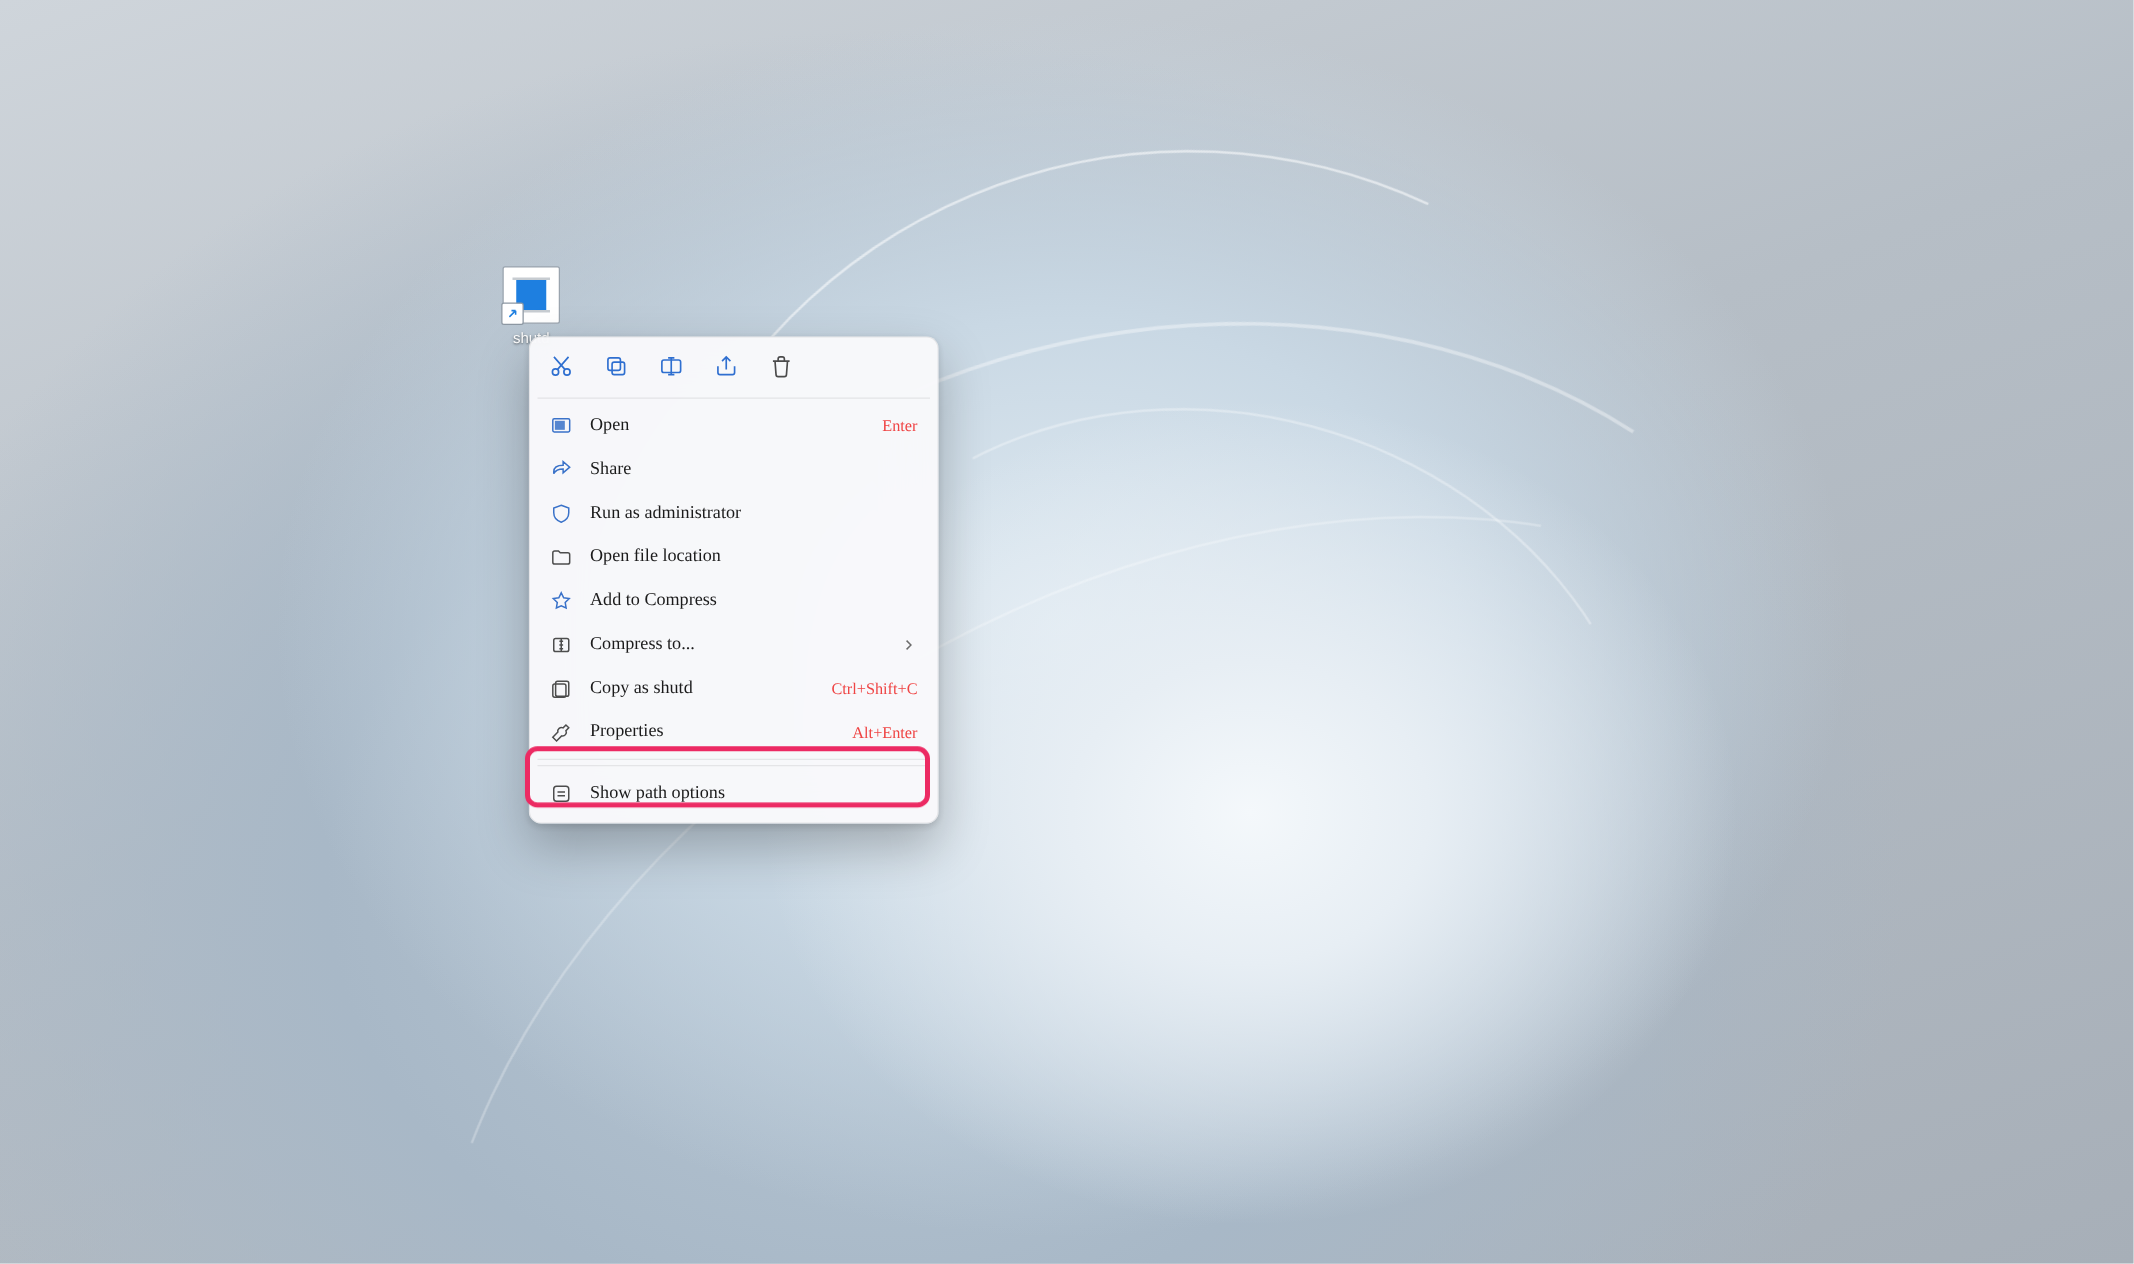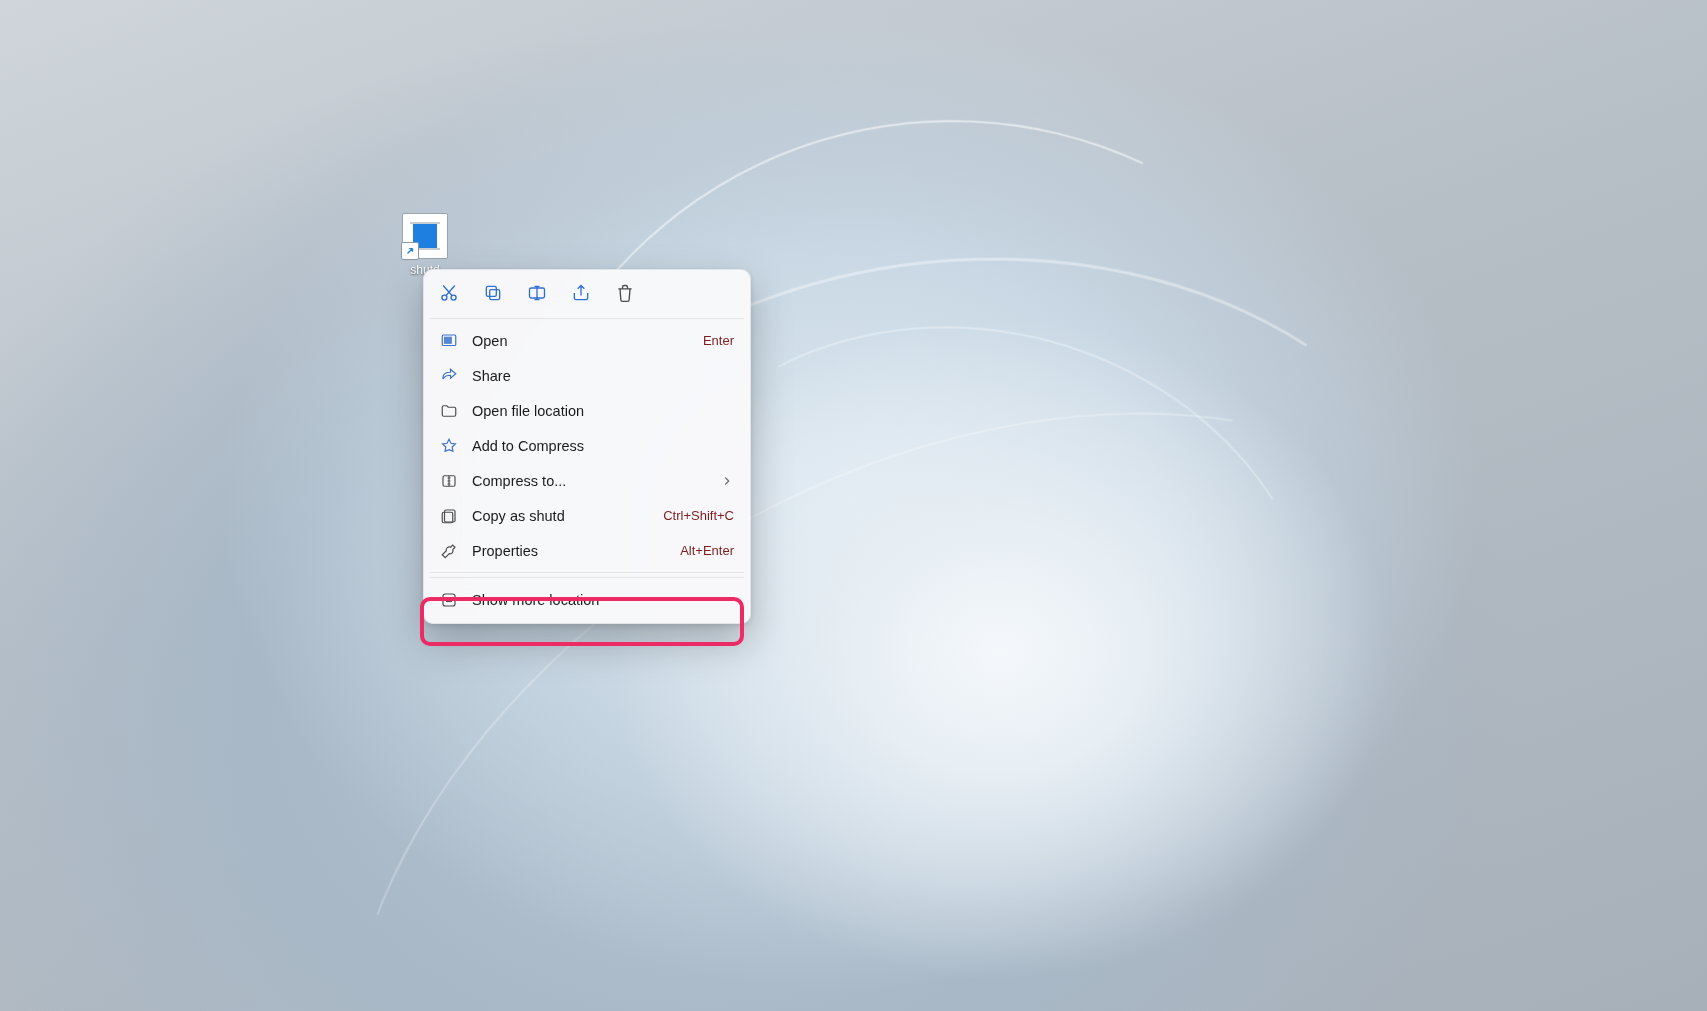--- a/index.html
+++ b/index.html
@@ -32,30 +32,31 @@
 
   
   .ctxmenu{
     position:absolute;left:423px;top:269px;width:314px;
     background:rgba(249,249,251,.96);
     border:1px solid rgba(0,0,0,.08);
     border-radius:10px;
     box-shadow:0 18px 40px rgba(0,0,0,.25),0 2px 6px rgba(0,0,0,.12);
     padding:6px;
     backdrop-filter:blur(20px);
+    font-family:Liberation Serif, serif;
   }
   .iconbar{display:flex;gap:22px;padding:6px 8px 10px;}
   .iconbar .ib{width:22px;height:22px;display:flex;align-items:center;justify-content:center;color:#2f6fd0;}
   .iconbar .ib.muted{color:#4b4b4b;}
   .sep{height:1px;background:rgba(0,0,0,.08);margin:4px 0;border:none;}
   .mi{display:flex;align-items:center;gap:14px;height:35px;padding:0 10px;border-radius:6px;color:#1b1b1b;font-size:14.5px;cursor:default;}
   .mi .ico{width:18px;height:18px;flex:0 0 18px;display:flex;align-items:center;justify-content:center;color:#3a72c9;}
   .mi .ico.grey{color:#4d4d4d;}
   .mi .lbl{flex:1 1 auto;}
-  .mi .accel{color:#7f1d1d;font-size:13px;}
+  .mi .accel{color:#ef4444;font-size:13px;}
   .mi .chev{color:#6b6b6b;}
   .highlight-box{position:absolute;border:4px solid #ec2a63;border-radius:10px;pointer-events:none;}
   svg{display:block}
 </style>
 </head>
 <body>
 
 <div class="desktop">
   <div class="swirl s1"></div>
   <div class="swirl s2"></div>
@@ -125,20 +126,28 @@
 
     <div class="mi">
       <span class="ico">
         <svg viewBox="0 0 24 24" width="18" height="18" fill="none" stroke="currentColor" stroke-width="1.6">
             <path d="M4 14c0-5 4-7 10-7V3l7 6-7 6v-4c-5 0-8 1-10 5v-2z"></path>
           </svg>
       </span>
       <span class="lbl">Share</span>
     </div>
 
+    <div class="mi">
+      <span class="ico">
+        <svg viewBox="0 0 24 24" width="18" height="18" fill="none" stroke="currentColor" stroke-width="1.6">
+            <path d="M12 3l8 3v5c0 5-3.5 8.5-8 10-4.5-1.5-8-5-8-10V6l8-3z"></path>
+          </svg>
+      </span>
+      <span class="lbl">Run as administrator</span>
+    </div>
 
     <div class="mi">
       <span class="ico grey">
         <svg viewBox="0 0 24 24" width="18" height="18" fill="none" stroke="currentColor" stroke-width="1.6">
             <path d="M3 7a2 2 0 012-2h4l2 2h8a2 2 0 012 2v8a2 2 0 01-2 2H5a2 2 0 01-2-2V7z"></path>
           </svg>
       </span>
       <span class="lbl">Open file location</span>
     </div>
 
@@ -193,19 +202,19 @@
 
     <hr class="sep">
 
     <div class="mi">
       <span class="ico grey">
         <svg viewBox="0 0 24 24" width="18" height="18" fill="none" stroke="currentColor" stroke-width="1.6">
             <rect x="4" y="4" width="16" height="16" rx="3"></rect>
             <path d="M8 10h8M8 14h8"></path>
           </svg>
       </span>
-      <span class="lbl">Show more location</span>
+      <span class="lbl">Show path options</span>
     </div>
 
   </div>
 
   <div class="highlight-box" style="left:420px;top:597px;width:316px;height:41px"></div>
 </div>
 
 </body></html>

